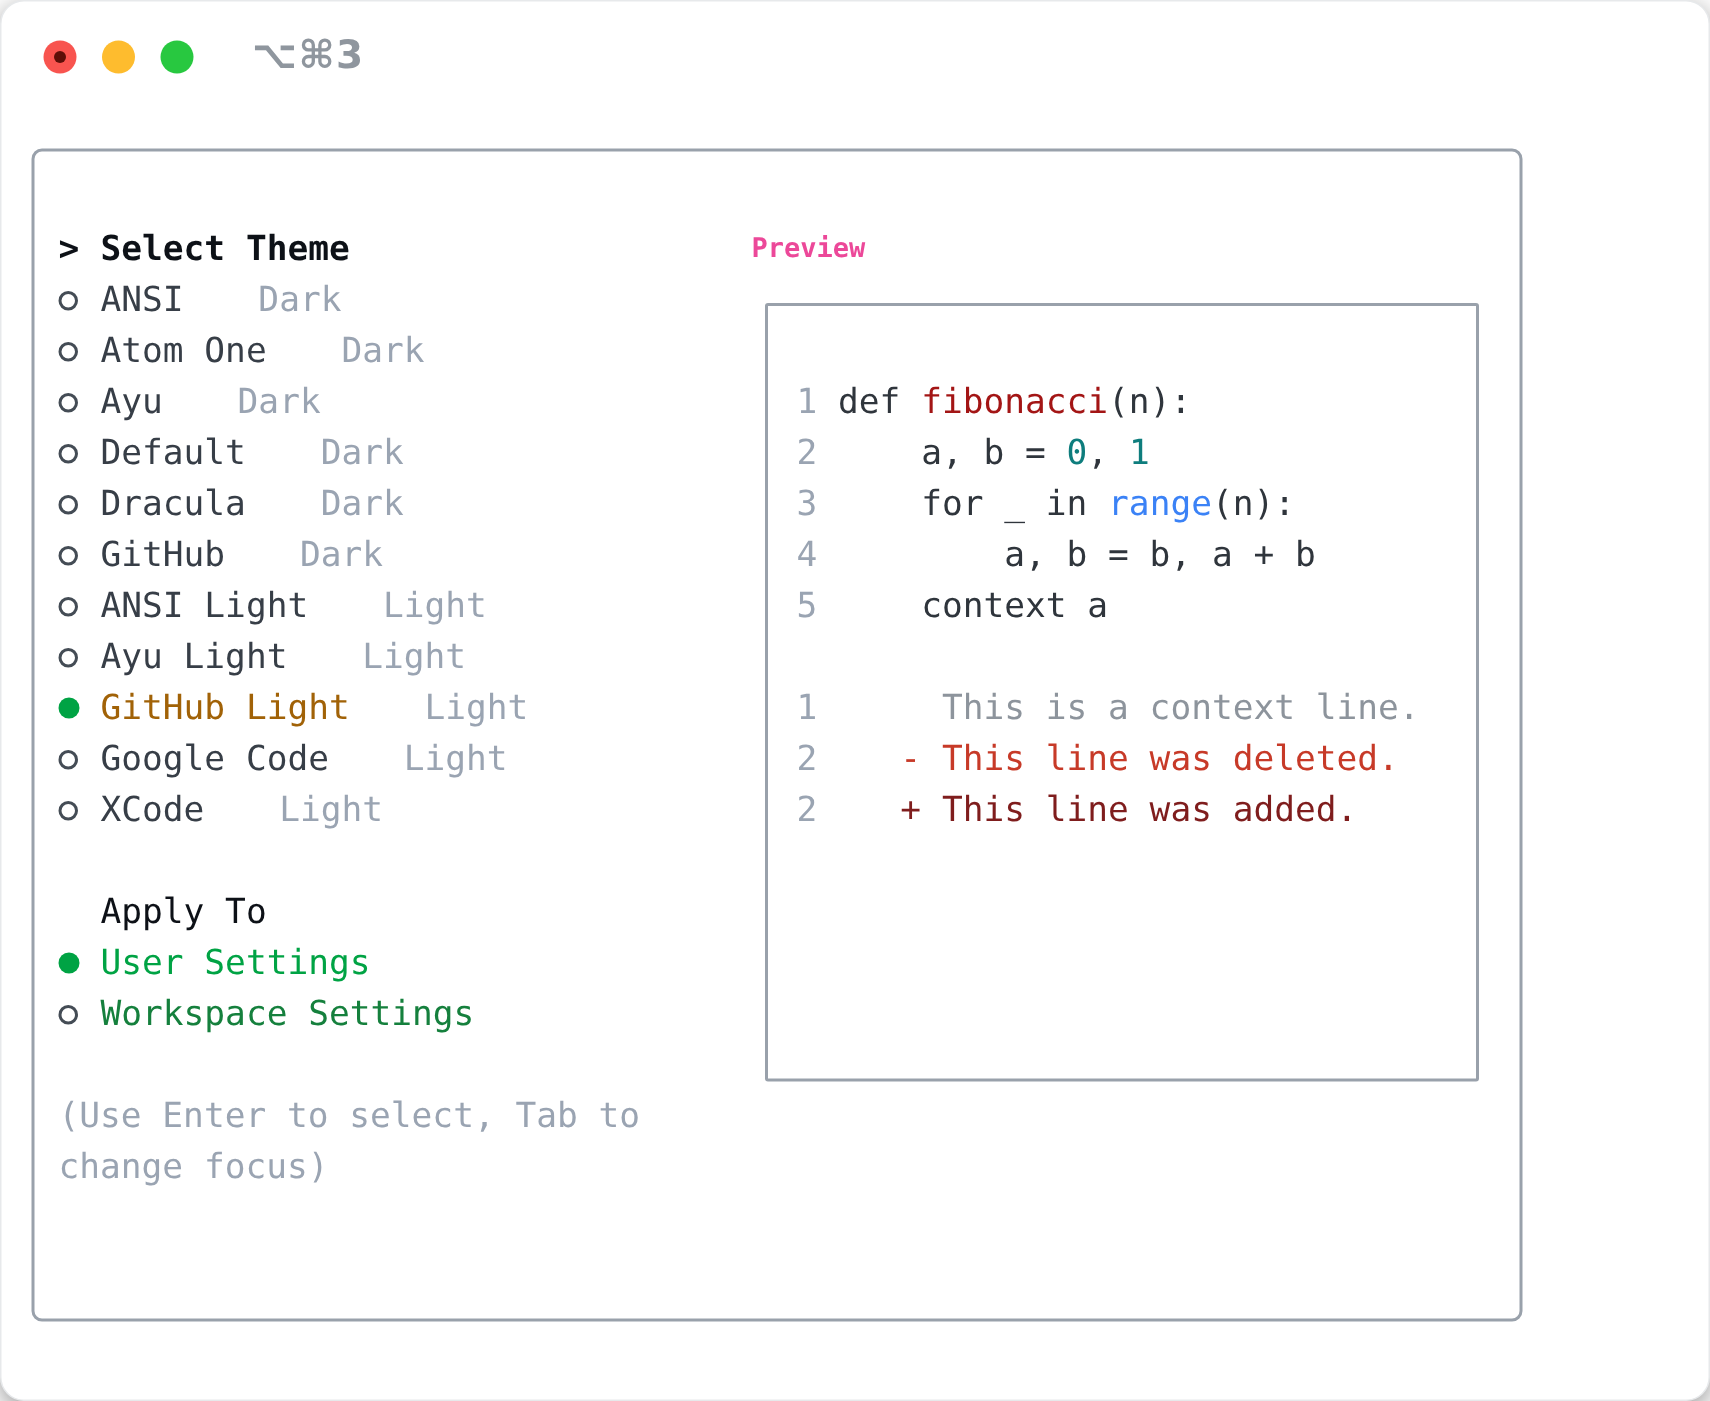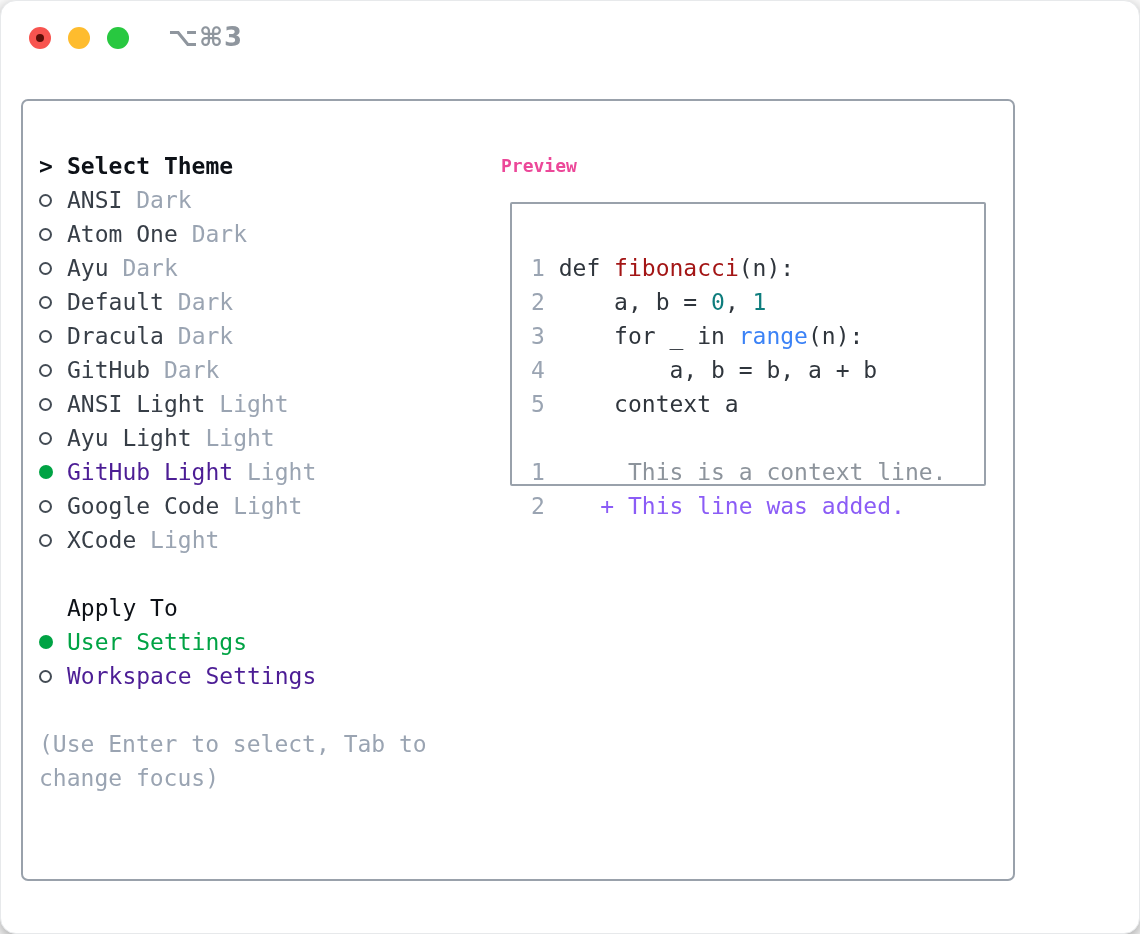--- a/index.html
+++ b/index.html
@@ -28,40 +28,40 @@
   .left-rows { position:absolute; left:38px; top:148px; width:430px; font-size:23px; }
   .row { position:relative; height:34px; line-height:34px; white-space:pre; padding-left:28px; }
   .row.noindent { padding-left:0; }
   .marker { position:absolute; left:0; top:0; width:28px; height:34px; }
   .marker.chev { font-weight:bold; color:#0d1117; }
   .dot { position:absolute; left:0; top:10px; width:14px; height:14px; border-radius:50%; }
   .dot.off { width:13px; height:13px; top:11px; border:2px solid #444c55; background:transparent; }
   .dot.on { background:#00a344; }
   .t-header { font-weight:bold; color:#0d1117; }
   .t-name { color:#373e47; }
-  .t-name.sel { color:#4c1d95; }
-  .t-variant { color:#9aa4b2; }
+  .t-name.sel { color:#a16207; }
+  .t-variant { color:#9aa4b2;margin-left:36px; }
   .t-sub { color:#0d1117; }
-  .t-option { color:#4c1d95; }
+  .t-option { color:#15803d; }
   .t-option.sel { color:#00a344; }
   .t-help { color:#9aa4b2; }
   
   .preview-label { position:absolute; left:500px; top:148px; height:34px; line-height:34px;
     font-size:18px; font-weight:bold; color:#ec4899; }
-  .preview-box { position:absolute; left:509px; top:201px; width:476px; height:284px;
+  .preview-box { position:absolute; left:509px; top:201px; width:476px; height:519px;
     border:2px solid #99a1ab; border-radius:2px; background:#fff; padding:47px 0 0 19px; }
   .cline { height:34px; line-height:34px; font-size:23px; white-space:pre; }
   .seg.ln   { color:#9aa4b2; }
   .seg.code { color:#2f353c; }
   .seg.fn   { color:#a31515; }
   .seg.lit  { color:#0e7d7d; }
   .seg.bi   { color:#3b82f6; }
   .seg.ctx  { color:#8d949c;text-align:right; }
   .seg.del  { color:#c73a28; }
-  .seg.add  { color:#8b5cf6; }
+  .seg.add  { color:#7f1d1d; }
 </style>
 </head>
 <body>
 
 <div class="window">
   <div class="titlebar">
     <div class="traffic">
       <div class="tl red"></div>
       <div class="tl yellow"></div>
       <div class="tl green"></div>
@@ -95,15 +95,16 @@
 
   <div class="preview-label">Preview</div>
   <div class="preview-box">
       <div class="cline"><span class="seg ln">1</span><span class="seg code"> def </span><span class="seg fn">fibonacci</span><span class="seg code">(n):</span></div>
       <div class="cline"><span class="seg ln">2</span><span class="seg code">     a, b = </span><span class="seg lit">0</span><span class="seg code">, </span><span class="seg lit">1</span></div>
       <div class="cline"><span class="seg ln">3</span><span class="seg code">     for _ in </span><span class="seg bi">range</span><span class="seg code">(n):</span></div>
       <div class="cline"><span class="seg ln">4</span><span class="seg code">         a, b = b, a + b</span></div>
       <div class="cline"><span class="seg ln">5</span><span class="seg code">     context a</span></div>
       <div class="cline"></div>
       <div class="cline"><span class="seg ln">1</span><span class="seg ctx">      This is a context line.</span></div>
+      <div class="cline"><span class="seg ln">2</span><span class="seg del">    - This line was deleted.</span></div>
       <div class="cline"><span class="seg ln">2</span><span class="seg add">    + This line was added.</span></div>
     </div>
 </div>
 
 </body></html>

